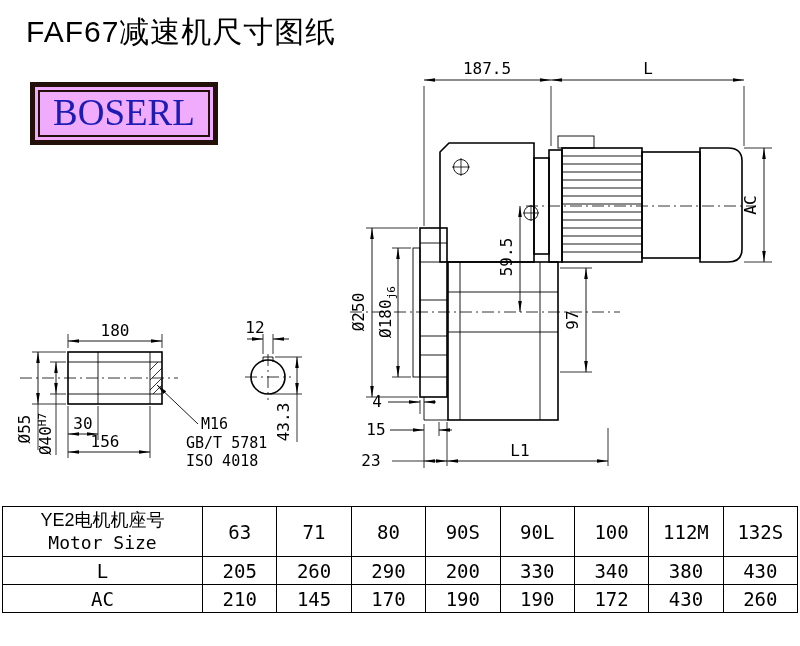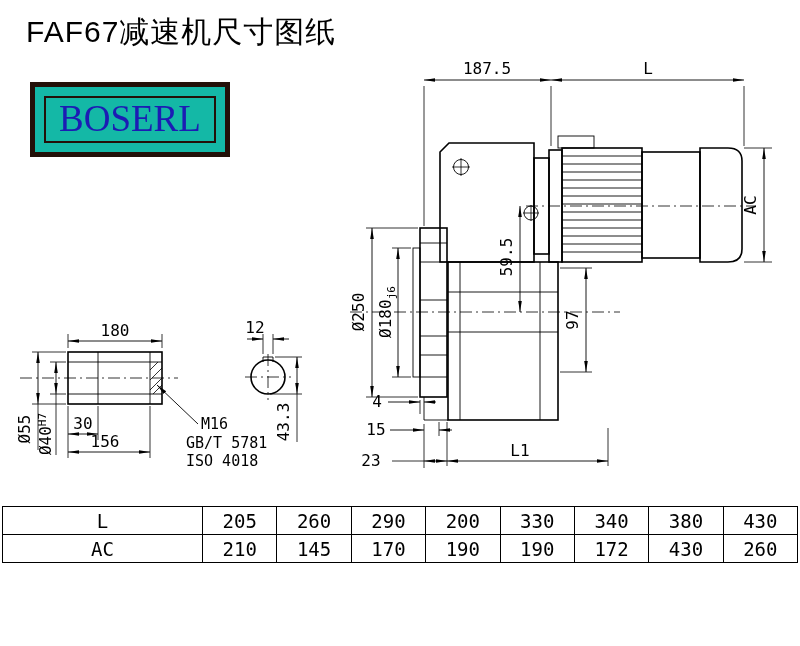--- a/index.html
+++ b/index.html
@@ -1,20 +1,20 @@
 <!DOCTYPE html>
 <html><head>
 <meta charset="utf-8">
 <style>
   * { margin:0; padding:0; box-sizing:border-box; }
   html,body { width:800px; height:646px; background:#ffffff; overflow:hidden;
               font-family:"Liberation Sans", sans-serif; position:relative; }
   .page-title { position:absolute; left:26px; top:12px; font-size:30px; font-weight:normal;
                 color:#000; letter-spacing:1px; }
-  .logo { position:absolute; left:30px; top:82px; border:5px solid #231008; padding:9px; background:#14b8a6; }
+  .logo { position:absolute; left:30px; top:82px; border:5px solid #231008; padding:3px; background:#f0abfc; }
   .logo-inner { border:2px solid #231008; padding:0 13px; font-family:"Liberation Serif", serif;
                 font-size:37px; line-height:1.15; color:#1c1cb4; }
   svg.drawing { position:absolute; left:0; top:0; }
   .o   { fill:none; stroke:#000; stroke-width:1.6; }
   .t   { fill:none; stroke:#000; stroke-width:0.9; }
   .e   { fill:none; stroke:#000; stroke-width:0.8; }
   .dim { fill:none; stroke:#000; stroke-width:0.9; marker-start:url(#arr); marker-end:url(#arr); }
   .dime{ fill:none; stroke:#000; stroke-width:0.9; marker-end:url(#arr); }
   .cl  { fill:none; stroke:#000; stroke-width:0.8; stroke-dasharray:12 4 2 4; }
   svg text { fill:#000; font-family:"DejaVu Sans Mono", monospace; font-size:16px; }
@@ -222,20 +222,34 @@
     <col>
       <col>
       <col>
       <col>
       <col>
       <col>
       <col>
       <col>
   </colgroup>
   <tbody>
+      <tr>
+    <th>
+      <div class="hdr-cn">YE2电机机座号</div>
+      <div class="hdr-en">Motor Size</div>
+    </th>
+    <th>63</th>
+    <th>71</th>
+    <th>80</th>
+    <th>90S</th>
+    <th>90L</th>
+    <th>100</th>
+    <th>112M</th>
+    <th>132S</th>
+  </tr>
   <tr>
     <td>L</td>
     <td>205</td>
     <td>260</td>
     <td>290</td>
     <td>200</td>
     <td>330</td>
     <td>340</td>
     <td>380</td>
     <td>430</td>

